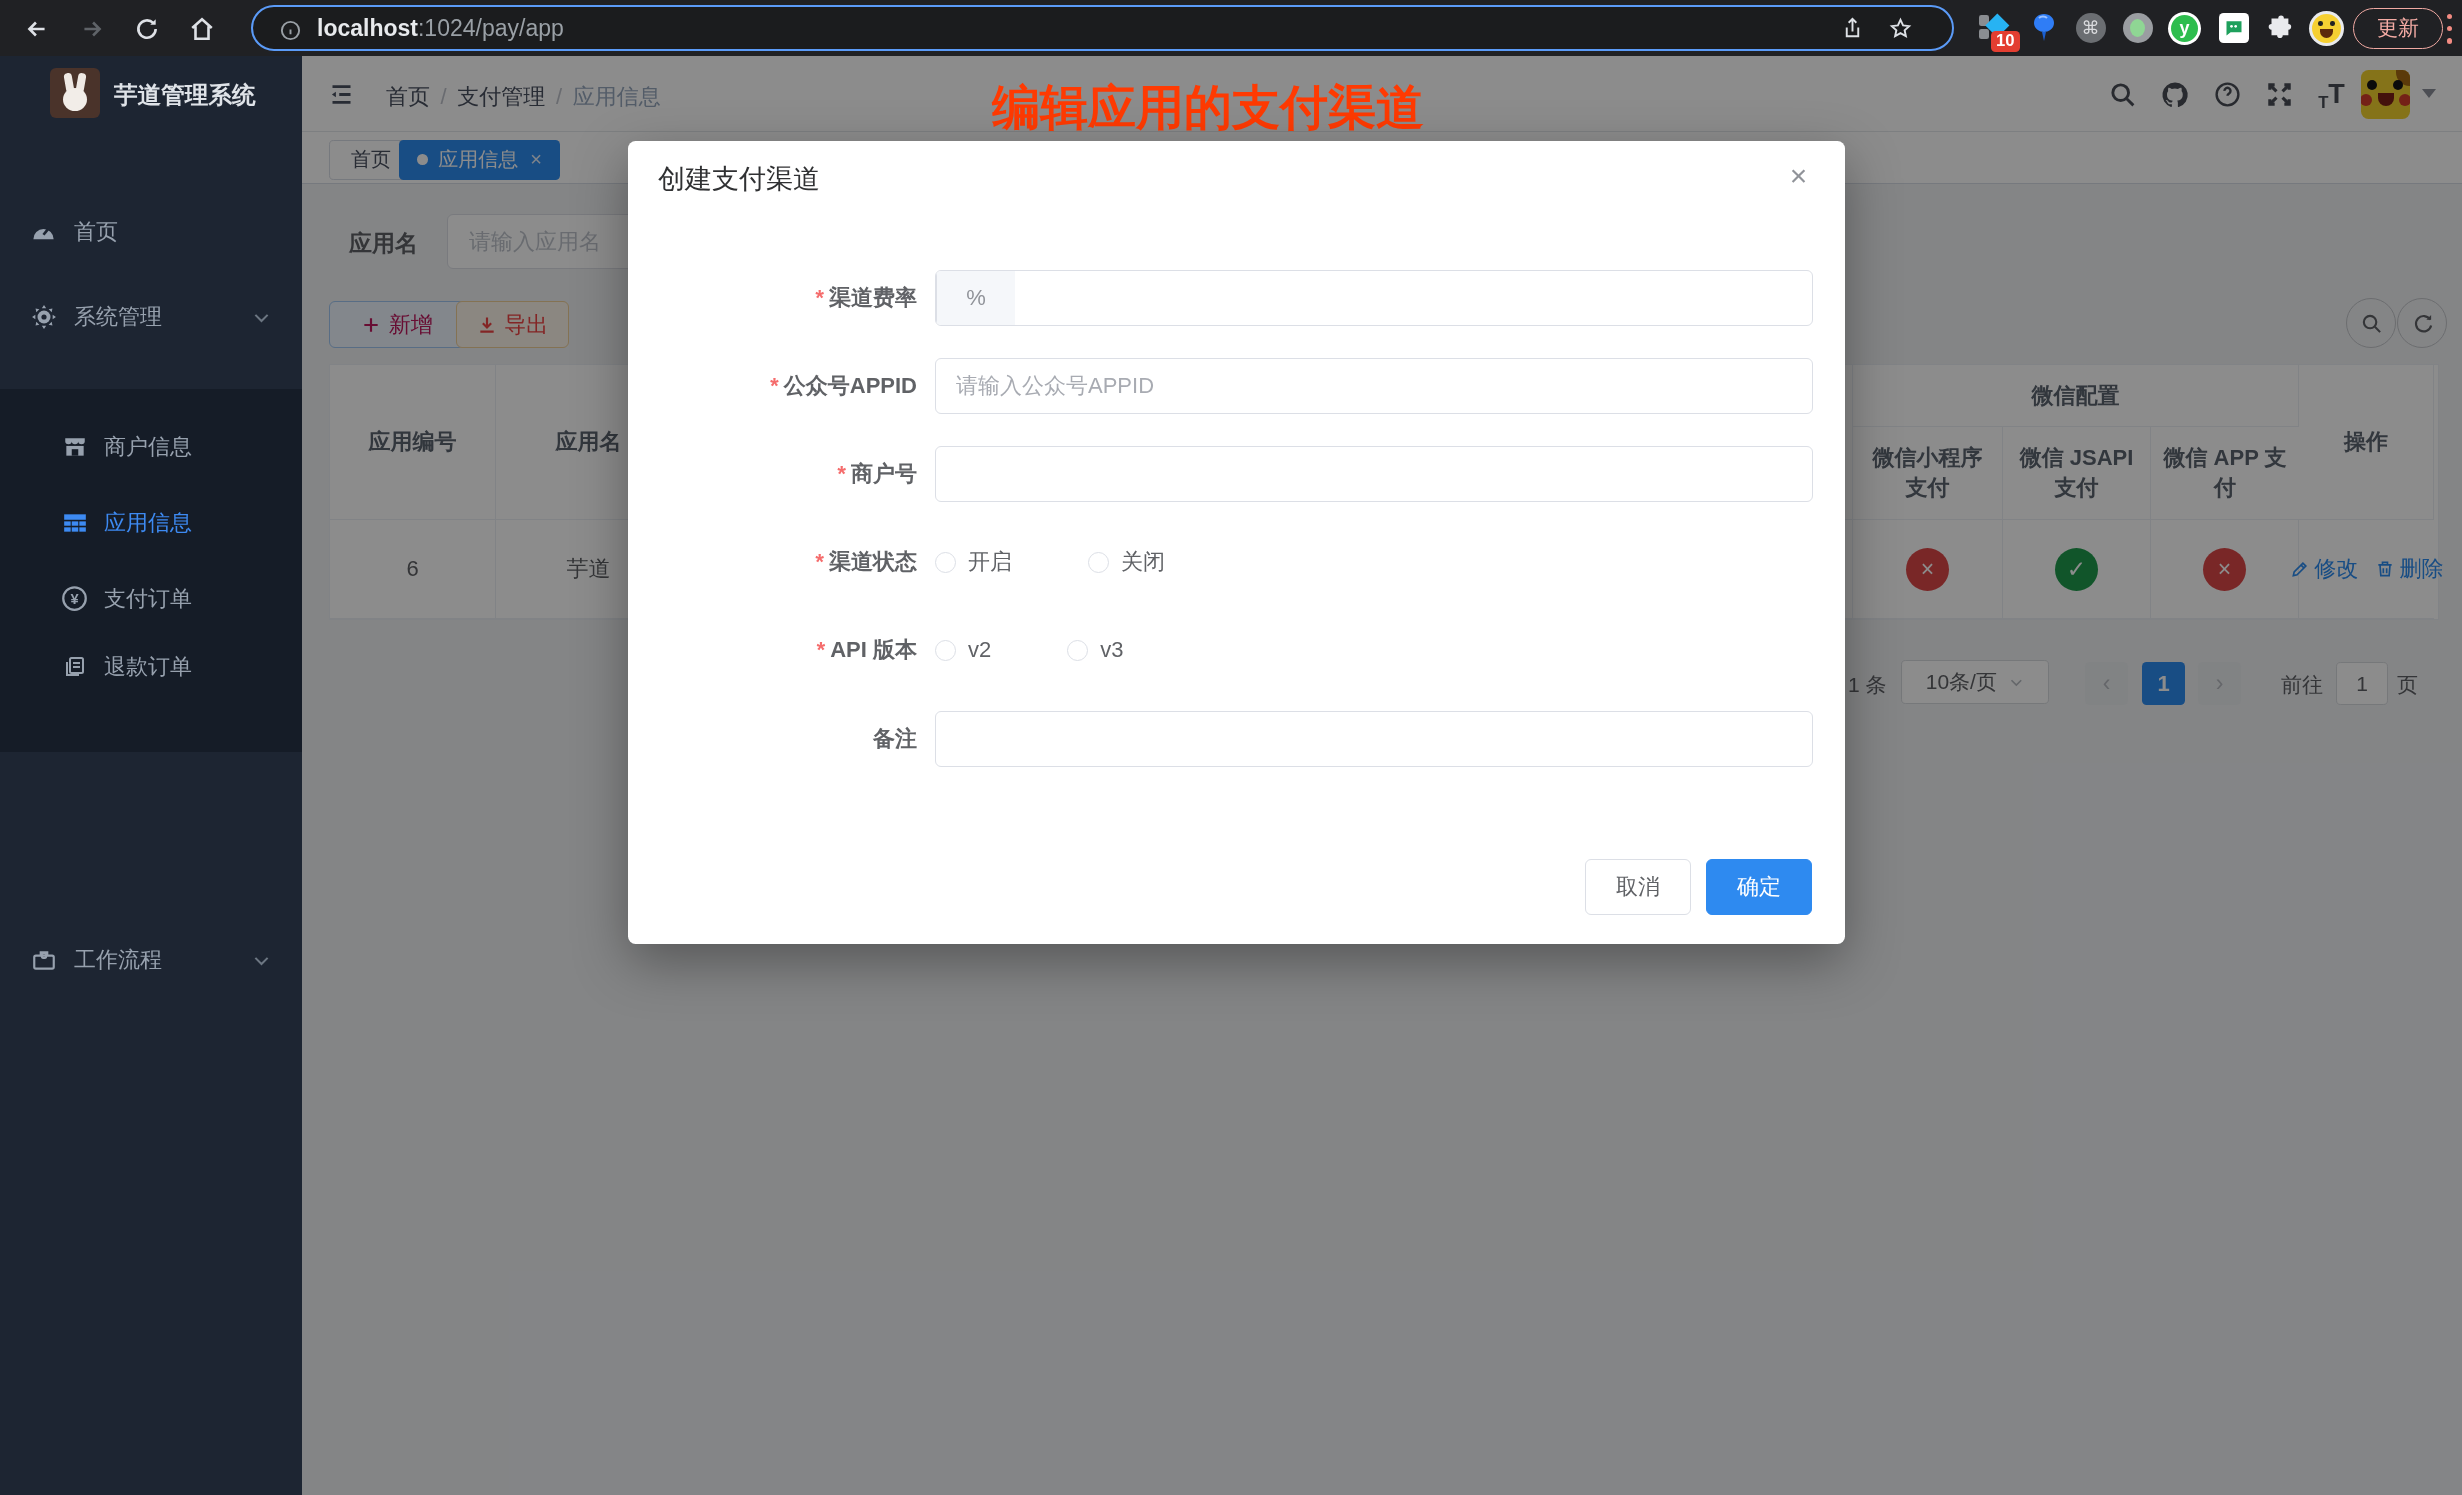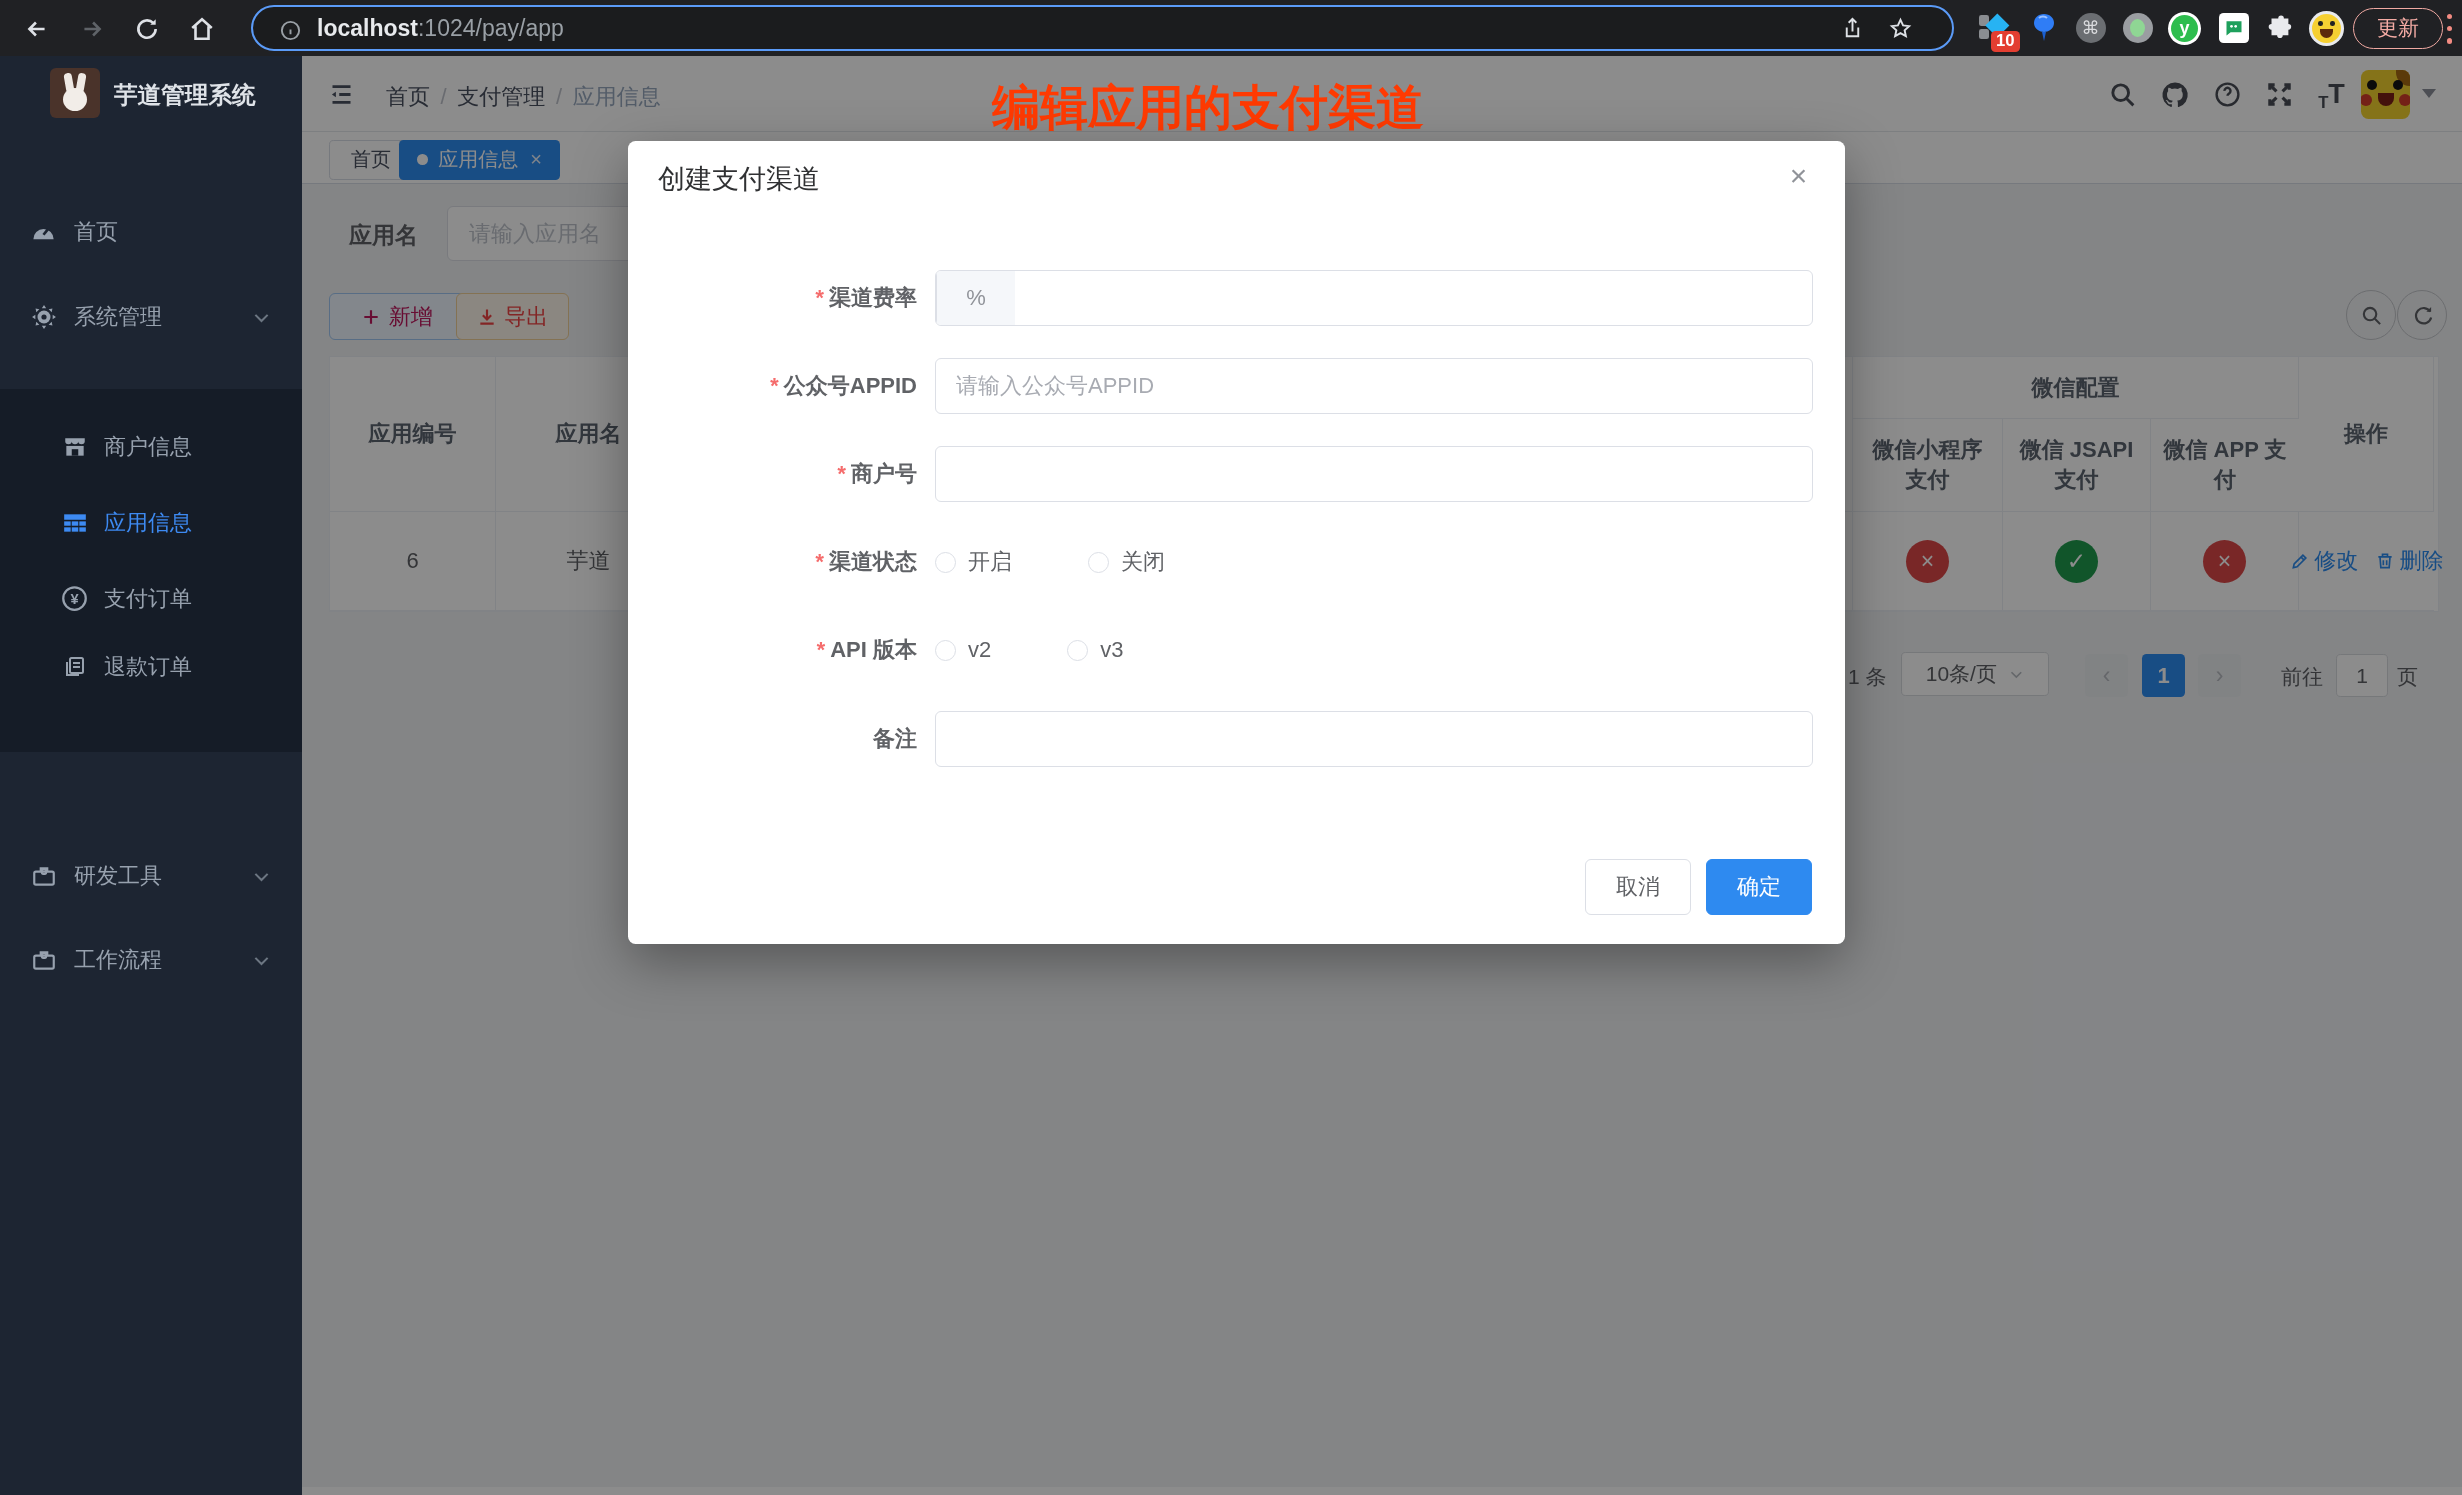--- a/index.html
+++ b/index.html
@@ -44,21 +44,21 @@
   .crumb { font-size:22px; color:#495060; }
   .crumb.light { color:#97a8be; }
   .crumb-sep { color:#c0c4cc; font-size:22px; margin:0 10.6px; }
   .nav-right-ic { top:20px; width:37px; height:37px; color:#4a4e57; display:flex; align-items:center; justify-content:center; cursor:pointer; }
   .tabbar { left:302px; top:132px; width:2160px; height:52px; background:#fff; border-bottom:0.8px solid #d8dce5; z-index:10; }
   .tab { top:7.6px; height:40px; border-radius:4.6px; display:flex; align-items:center; font-size:20px; cursor:pointer; }
   .tab.plain { left:27px; padding:0 21px; border:0.8px solid #d8dce5; background:#fff; color:#495060; }
   .tab.active { left:97px; padding:0 18px; background:#2d8cf0; color:#fff; }
   .tab-dot { width:10.6px; height:10.6px; border-radius:50%; background:#fff; margin-right:10.6px; }
   .tab-x { margin-left:12px; font-size:20px; color:#e8f1fc; }
-  .content { left:302px; top:176px; width:2160px; height:1311px; background:#f0f2f5; }
+  .content { left:302px; top:184px; width:2160px; height:1311px; background:#f0f2f5; }
 
   .f-label { font-size:23px; font-weight:700; color:#606266; }
   .f-input { background:#fff; border:0.8px solid #dcdfe6; border-radius:6px; display:flex; align-items:center; padding:0 21px; }
   .f-input input { border:none; outline:none; width:100%; font-size:22px; color:#606266; background:transparent; }
   .f-input input::placeholder { color:#bfc4cc; }
 
   .btn { display:flex; align-items:center; justify-content:center; border-radius:6px; font-size:22px; cursor:pointer; }
   .btn-add { left:27px; top:117px; width:136px; height:47px; background:#eef6ff; border:0.8px solid #a0c7f2; color:#be185d; }
   .btn-export { left:154px; top:117px; width:113px; height:47px; background:#fdf6ec; border:0.8px solid #f0cf97; color:#ef4444; }
   .tool-circle { top:114px; width:50px; height:50px; border:0.8px solid #c4c6ca; border-radius:50%;
@@ -303,35 +303,20 @@
         <svg width="24" height="24" viewBox="0 0 24 24" fill="none" stroke="#97a1ae" stroke-width="2">
             <rect x="7" y="3" width="13" height="15" rx="1.5"></rect>
             <path d="M4 7v13h12"></path>
             <path d="M10 8h7M10 12h7"></path>
           </svg>
       </span>
       <span class="lb">退款订单</span>
     </div>
   </div>
 
-  <div class="abs mi" style="top:785px">
-    <span class="ic">
-      <svg width="26" height="26" viewBox="0 0 24 24" fill="none" stroke="#97a1ae" stroke-width="2">
-          <rect x="3" y="8" width="18" height="12" rx="1.5"></rect>
-          <path d="M9 8V5h6v3"></path>
-          <rect x="10" y="6" width="4" height="4" rx="1"></rect>
-        </svg>
-    </span>
-    <span class="lb">研发工具</span>
-    <span class="chev">
-      <svg width="21" height="21" viewBox="0 0 24 24" fill="none" stroke="#6c7682" stroke-width="2.4">
-          <path d="M5 9l7 7 7-7"></path>
-        </svg>
-      </span>
-  </div>
   <div class="abs mi" style="top:869px">
     <span class="ic">
       <svg width="26" height="26" viewBox="0 0 24 24" fill="none" stroke="#97a1ae" stroke-width="2">
           <rect x="3" y="8" width="18" height="12" rx="1.5"></rect>
           <path d="M9 8V5h6v3"></path>
           <rect x="10" y="6" width="4" height="4" rx="1"></rect>
         </svg>
     </span>
     <span class="lb">工作流程</span>
     <span class="chev">

